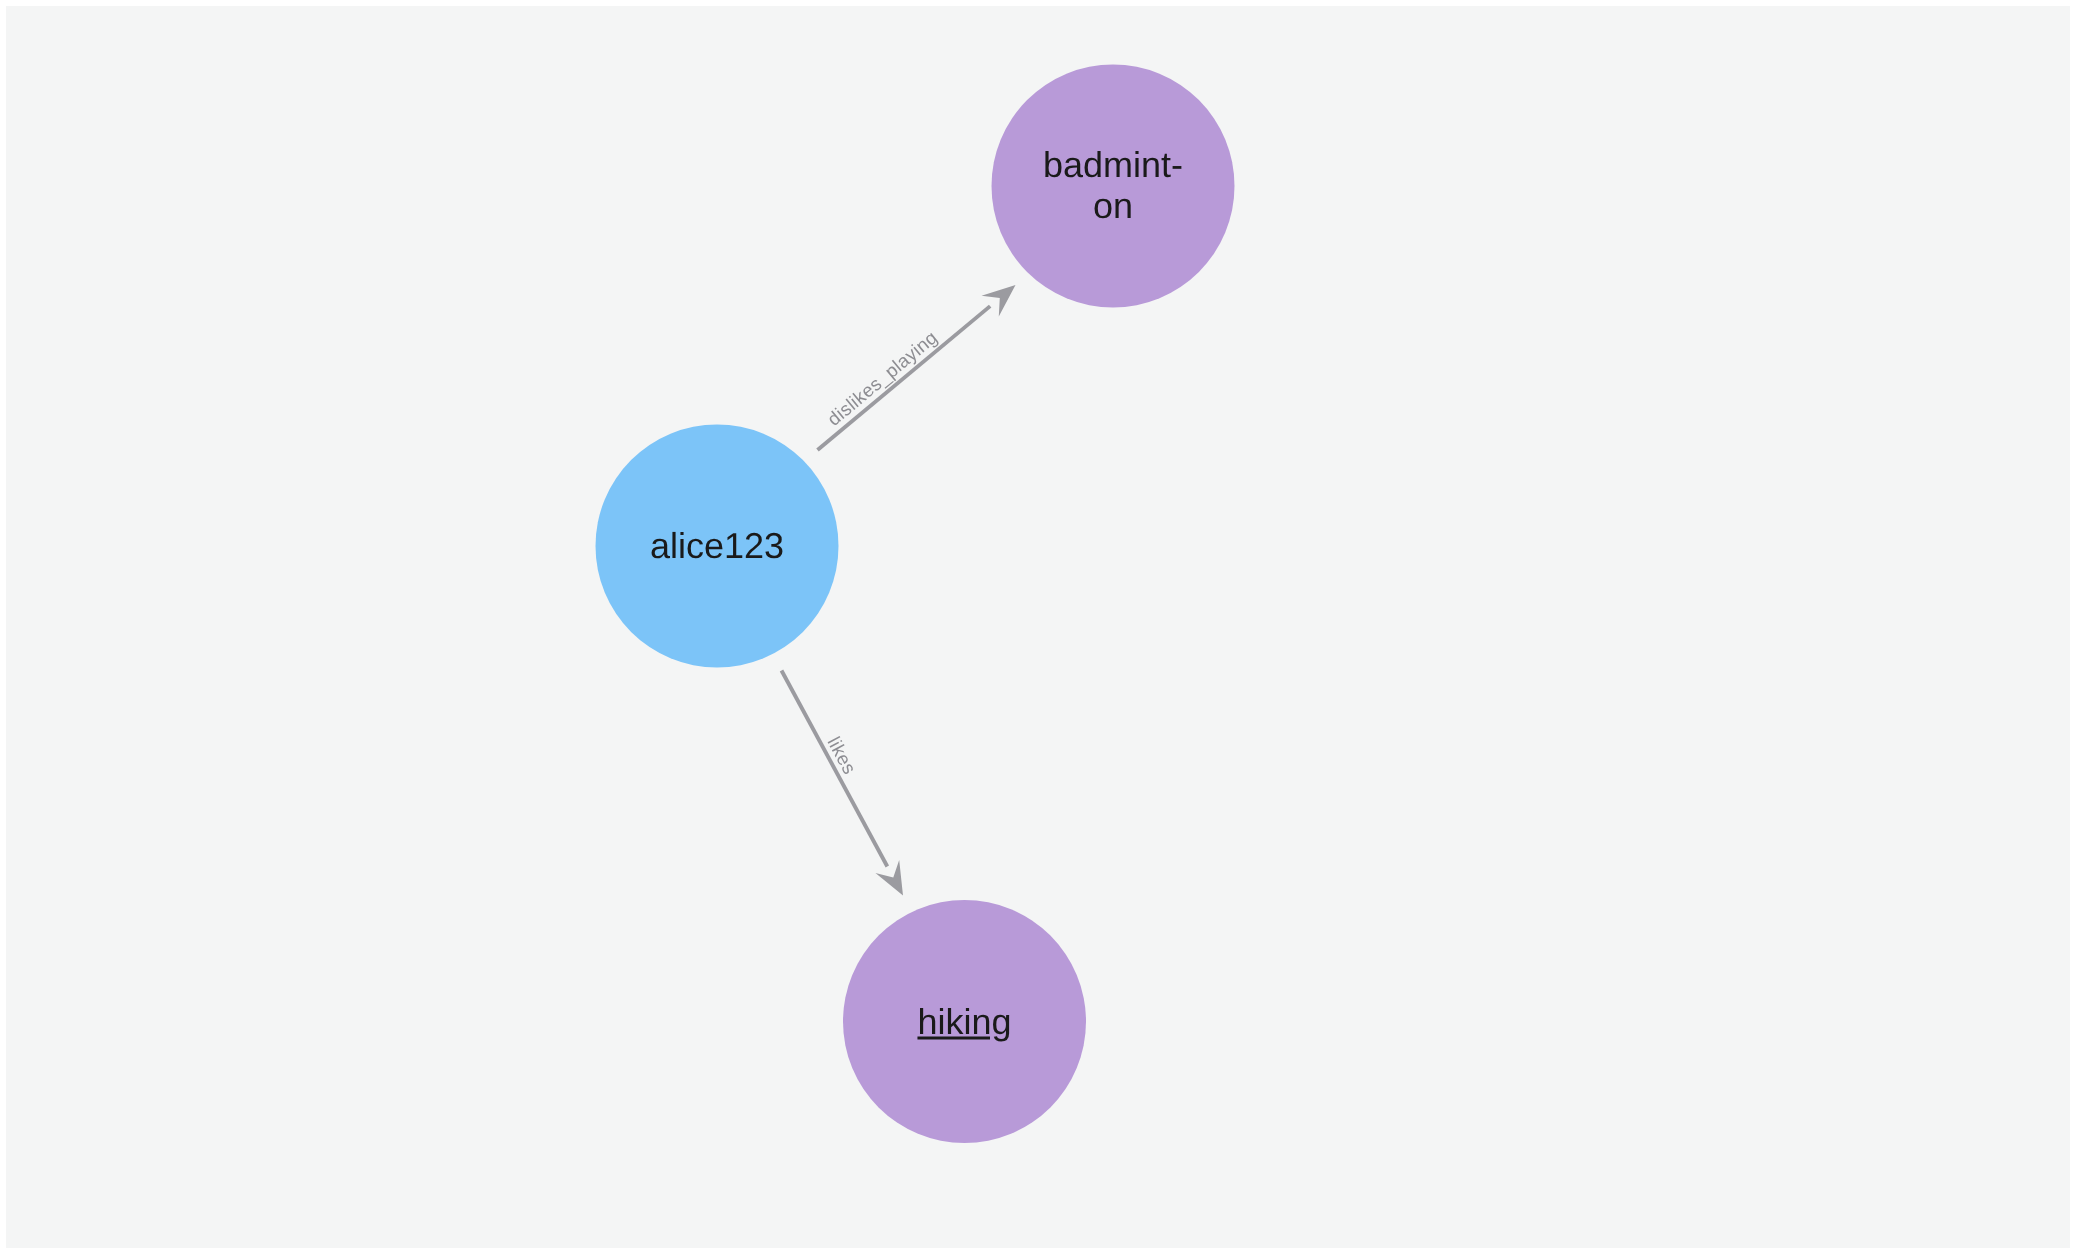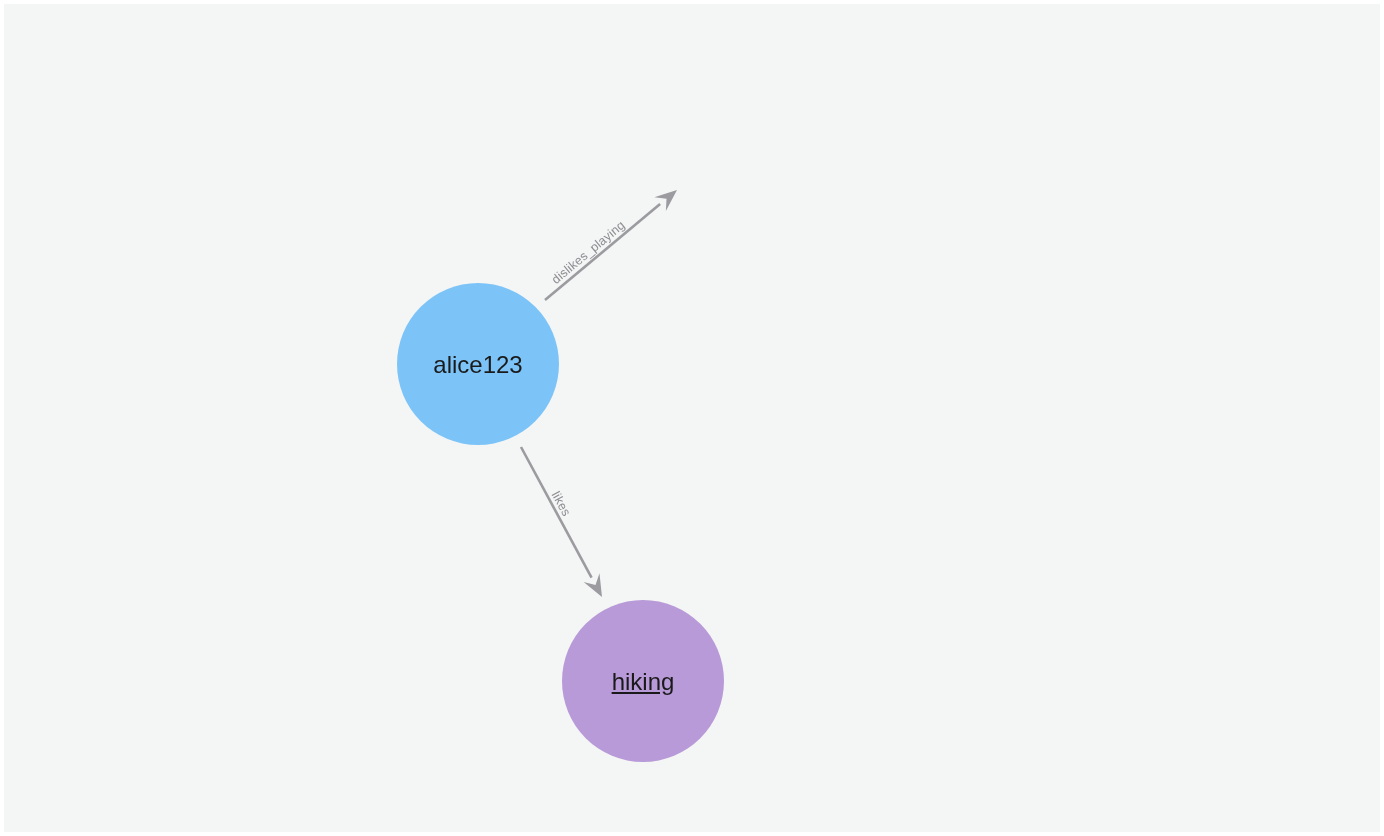--- a/index.html
+++ b/index.html
@@ -74,20 +74,24 @@
         <polygon points="673,186 661.860791445838,206.99804830899492 662.5214617462918,194.7321152114235 650.3374722518774,193.17006527624218" fill="#9b9ba0"></polygon>
         <line x1="517" y1="443" x2="587.5467238758325" y2="573.6420812515418" stroke="#9b9ba0" stroke-width="2.6" stroke-linecap="butt"></line>
         <polygon points="598,593 579.6275752969178,577.9184214841557 591.5189688030162,580.9980903759559 595.4658724547472,569.3657410189278" fill="#9b9ba0"></polygon>
       </g>
   </svg>
 
   <div class="node" style="left: 393px; top: 279px; width: 162px; height: 162px; background: rgb(124, 196, 248);">
     <span class="node-label" style="color: rgb(26, 26, 26);">alice123</span>
   </div>
 
+  <div class="node" style="left: 657px; top: 39px; width: 162px; height: 162px; background: rgb(184, 154, 216);">
+    <span class="node-label" style="color: rgb(26, 26, 26);">badmint-
+on</span>
+  </div>
 
   <div class="node" style="left: 558px; top: 596px; width: 162px; height: 162px; background: rgb(184, 154, 216);">
     <span class="node-label" style="color: rgb(26, 26, 26); text-decoration: underline;">hiking</span>
   </div>
 
   <div class="edge-label" style="left: 545px; top: 272px; color: rgb(141, 141, 146); transform: rotate(-39.8deg);">dislikes_playing</div>
 
   <div class="edge-label" style="left: 557px; top: 485px; color: rgb(141, 141, 146); transform: rotate(61.6deg);">likes</div>
 
 </div>

